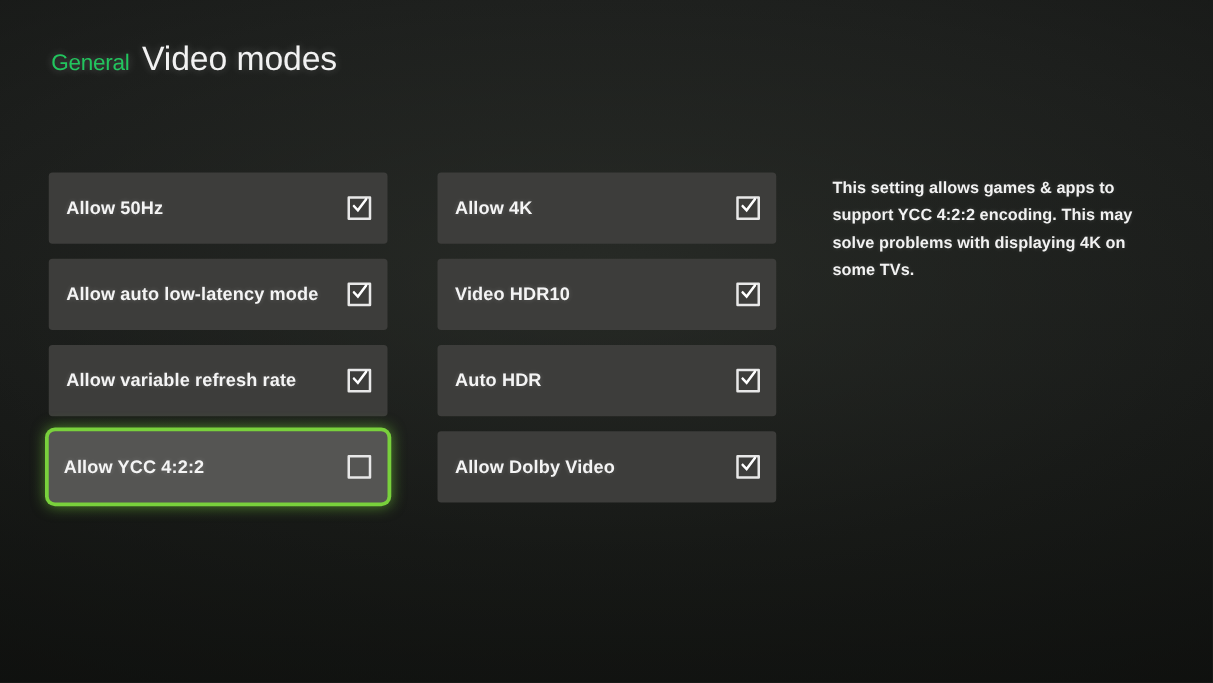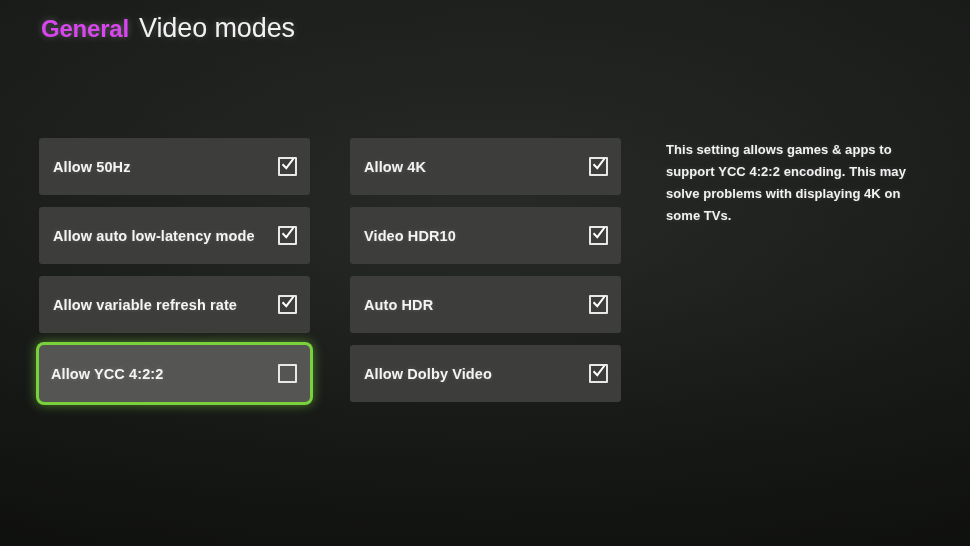--- a/index.html
+++ b/index.html
@@ -37,32 +37,33 @@
   #header {
     position: absolute;
     left: 41px;
     top: 13px;
     display: flex;
     align-items: baseline;
     gap: 10px;
     white-space: nowrap;
   }
   #header .crumb-primary {
-    font-size: 24px;
-    font-weight: bold;
-    color: #d946ef;
+    font-size: 18px;
+    font-weight: normal;
+    color: #22c55e;
     letter-spacing: -0.2px;
     text-shadow: 0 0 7px rgba(255,255,255,0.28);
   }
   #header .crumb-secondary {
     font-size: 27px;
     font-weight: normal;
     color: #f2f2f2;
     letter-spacing: -0.1px;
     text-shadow: 0 0 7px rgba(255,255,255,0.22);
+    margin-top: 19px;
   }
 
   
   .settings-column {
     position: absolute;
     top: 138px;
   }
   #column-one { left: 39px;  width: 271px; }
   #column-two { left: 350px; width: 271px; }
 

